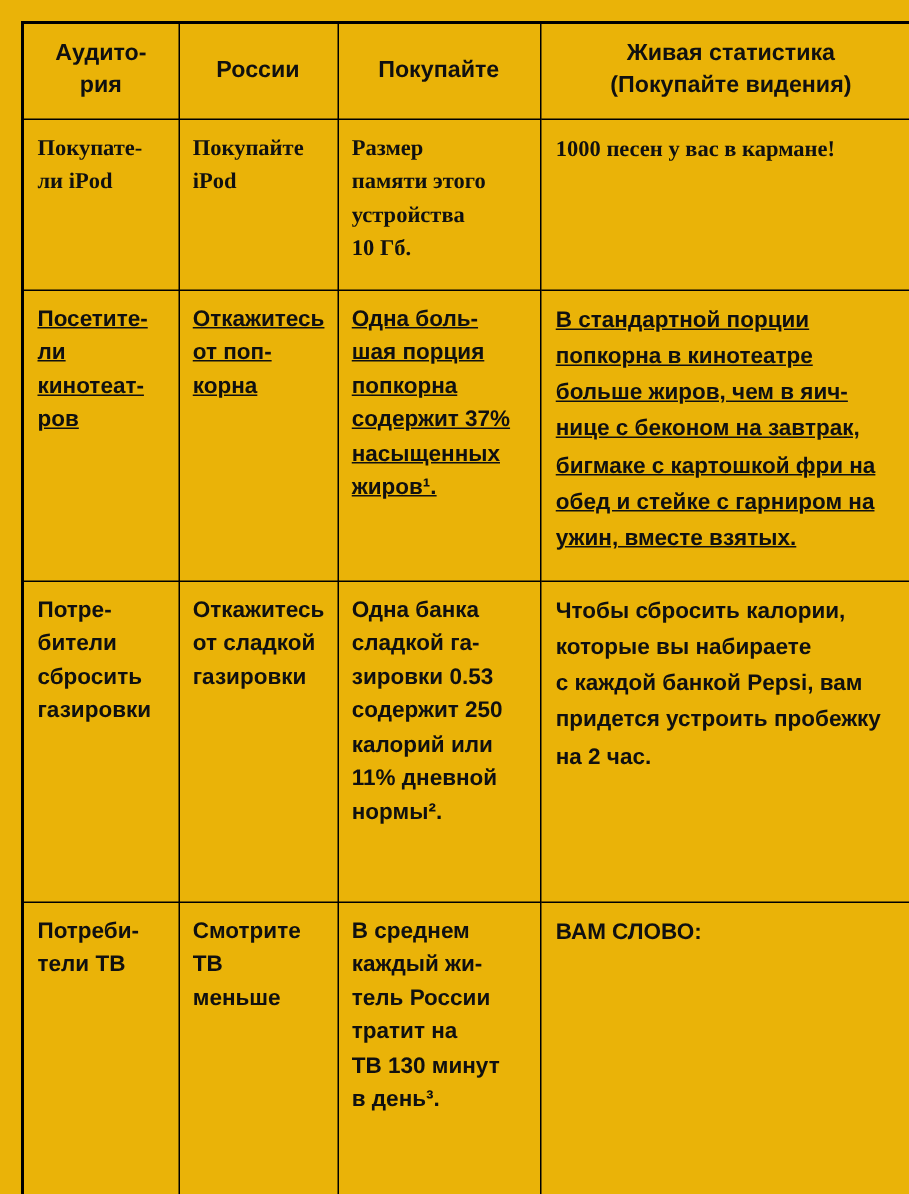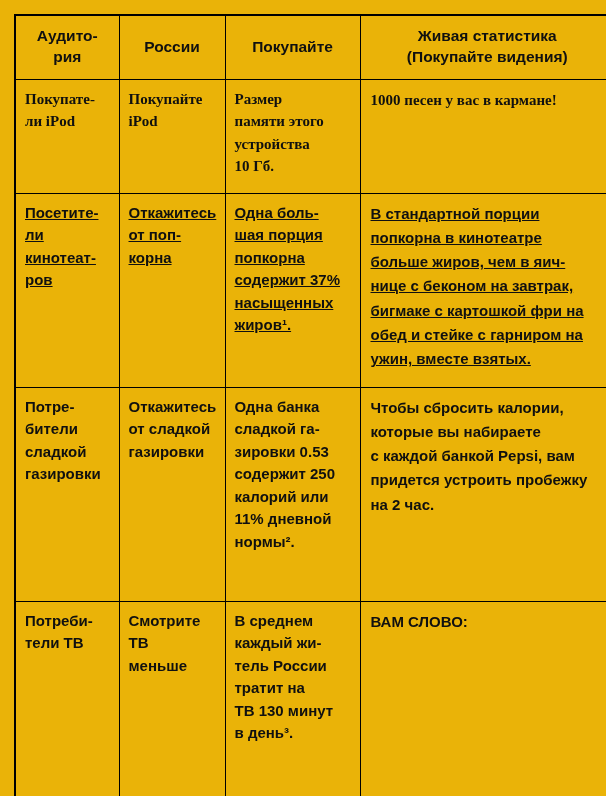--- a/index.html
+++ b/index.html
@@ -104,21 +104,21 @@
 попкорна в кинотеатре
 больше жиров, чем в яич-
 нице с беконом на завтрак,
 бигмаке с картошкой фри на
 обед и стейке с гарниром на
 ужин, вместе взятых.</td>
       </tr>
       <tr class="row-3">
         <td>Потре-
 бители
-сладкой
+сбросить
 газировки</td>
         <td>Откажитесь
 от сладкой
 газировки</td>
         <td>Одна банка
 сладкой га-
 зировки 0.53
 содержит 250
 калорий или
 11% дневной

